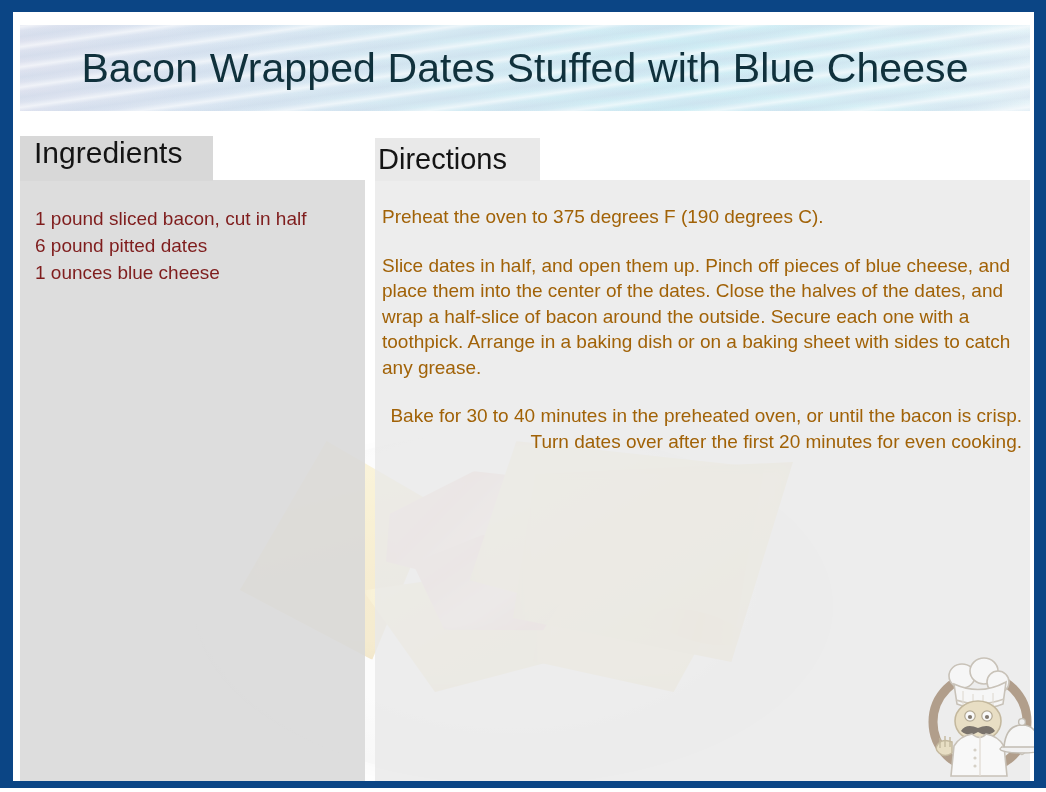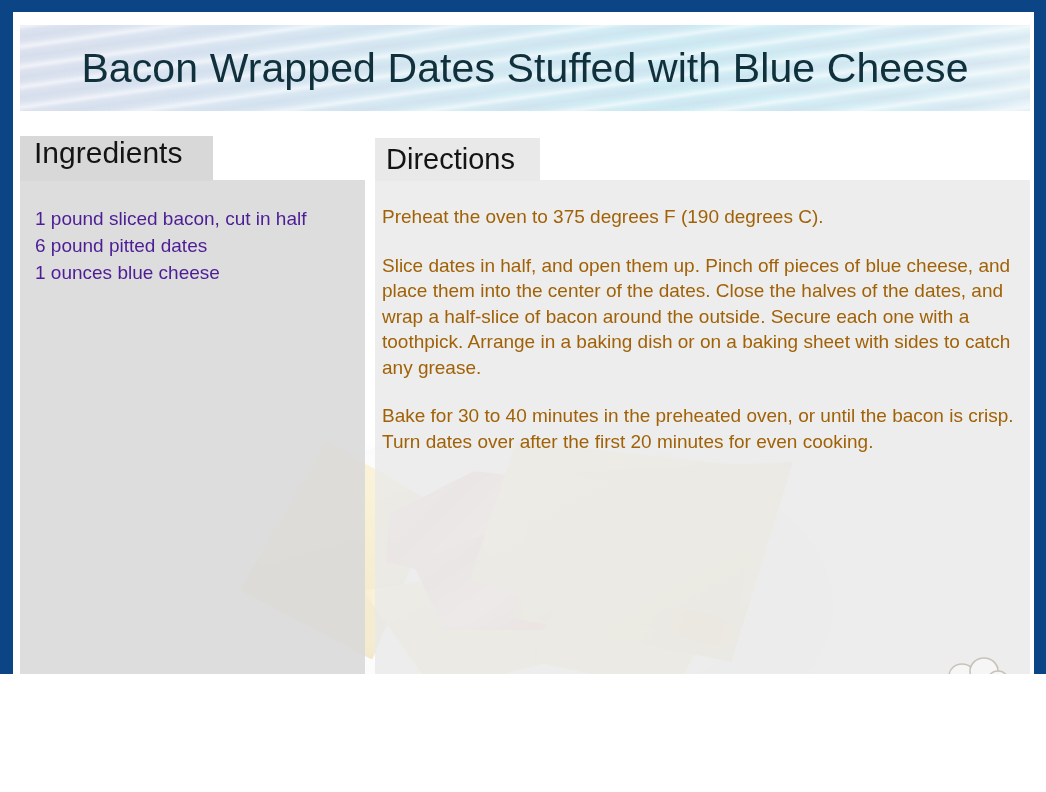--- a/index.html
+++ b/index.html
@@ -8,21 +8,21 @@
     width: 1046px;
     height: 792px;
     overflow: hidden;
     font-family: "Liberation Sans", sans-serif;
   }
 
   
   #card {
     position: relative;
     width: 1046px;
-    height: 674px;
+    height: 788px;
     background: #0b4585;
     overflow: hidden;
   }
 
   
   #page {
     position: absolute;
     left: 13px;
     top: 12px;
     width: 1021px;
@@ -181,56 +181,56 @@
   }
   #directions-tab {
     position: absolute;
     left: 362px;
     top: 126px;
     width: 165px;
     height: 43px;
     background: #e9e9e9;
     display: flex;
     align-items: center;
-    padding-left: 11px;
+    padding-left: 3px;
   }
   #directions-tab-label {
     font-size: 29px;
     color: #141414;
     font-weight: 400;
   }
 
   
   #ingredients-list {
     position: absolute;
     left: 22px;
     top: 193px;
     width: 320px;
     list-style: none;
   }
   #ingredients-list li {
     font-size: 19px;
     line-height: 27px;
-    color: #4c1d95;
+    color: #7f1d1d;
     white-space: nowrap;
   }
 
   #directions-body {
     position: absolute;
     left: 369px;
     top: 192px;
     width: 640px;
   }
   #directions-body p {
     font-size: 19px;
     line-height: 25.5px;
     color: #a16207;
     margin-bottom: 23px;
   }
-  #directions-body p:last-child { margin-bottom: 16px; }
+  #directions-body p:last-child { margin-bottom: 16px; text-align: right; }
 
   
   #chef-logo {
     position: absolute;
     left: 905px;
     top: 638px;
     width: 128px;
     height: 131px;
     opacity: 0.70;
   }

